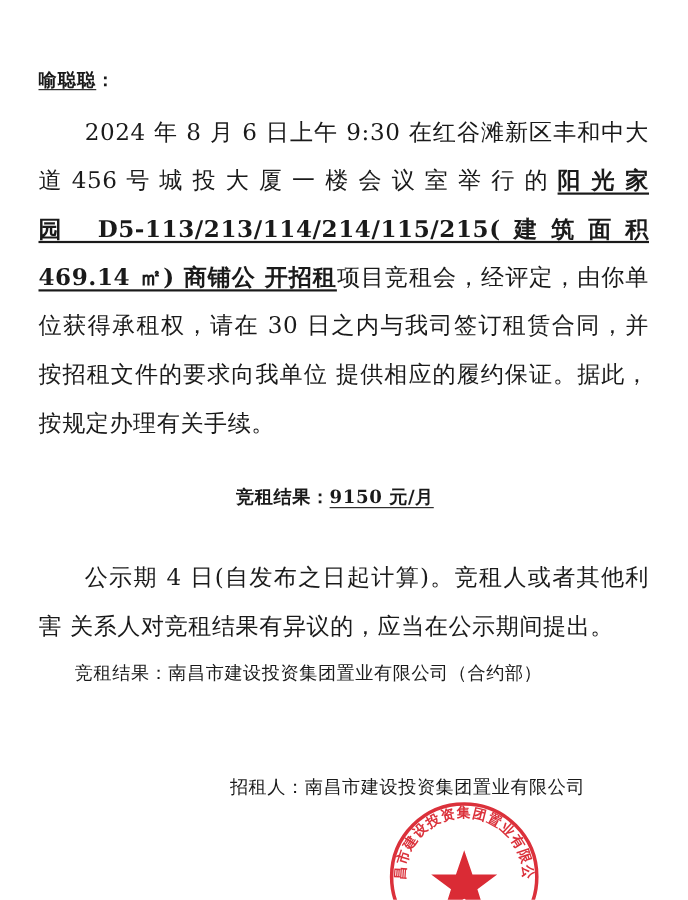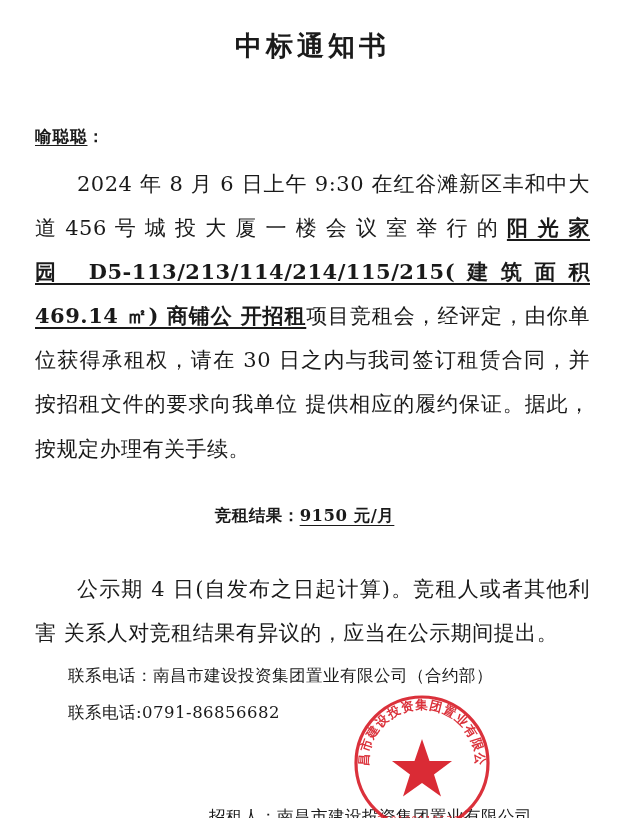--- a/index.html
+++ b/index.html
@@ -118,42 +118,40 @@
     font-size: 9px;
     font-family: "DejaVu Sans", sans-serif;
     letter-spacing: 1.2px;
   }
 </style>
 </head>
 <body>
 
 <div class="page">
 
-  <h1 class="doc-title">中标通知书</h1>
 
   <div class="body-block">
 
     <div class="salutation">
       <span class="uline">喻聪聪</span><span>：</span>
     </div>
 
     <p class="para indent">
       <span>2024 年 8 月 6 日上午 9:30 在红谷滩新区丰和中大道 456 号 城 投 大 厦 一 楼 会 议 室 举 行 的 </span><span class="u bold">阳 光 家 园 D5-113/213/114/214/115/215(建筑面积 469.14 ㎡) 商铺公 开招租</span><span>项目竞租会，经评定，由你单位获得承租权，请在 30 日之内与我司签订租赁合同，并按招租文件的要求向我单位 提供相应的履约保证。据此，按规定办理有关手续。</span>
     </p>
 
     <div class="result-line">
       <span class="result-label">竞租结果：</span><span class="result-value">9150 元/月</span>
     </div>
 
     <div class="spacer-lg"></div>
 
     <p class="para indent">公示期 4 日(自发布之日起计算)。竞租人或者其他利害 关系人对竞租结果有异议的，应当在公示期间提出。</p>
 
-    <p class="info-line">联系电话：南昌市建设投资集团置业有限公司（合约部）</p>
-    <p class="info-line">联系电话:0791-86856682</p>
+    <p class="info-line">竞租结果：南昌市建设投资集团置业有限公司（合约部）</p>
 
     <div class="signature">
       <span class="sig-line"><span>招租人：</span><span>南昌市建设投资集团置业有限公司</span></span>
     </div>
 
   </div>
 
   <div class="stamp">
     <svg width="160" height="160" viewBox="0 0 160 160" xmlns="http://www.w3.org/2000/svg">
       <defs>

